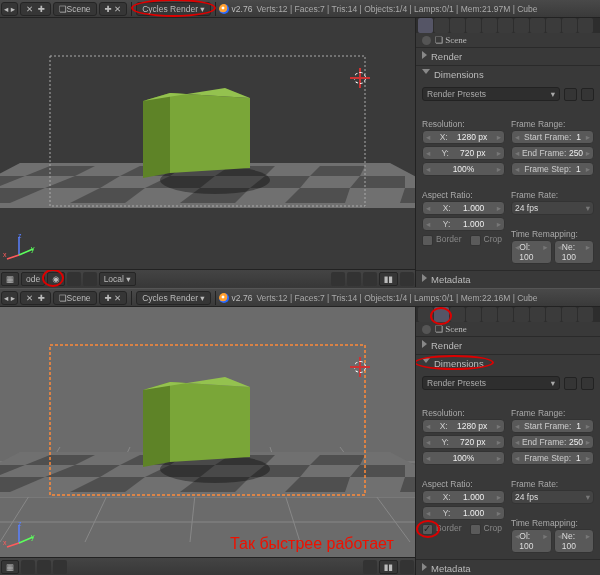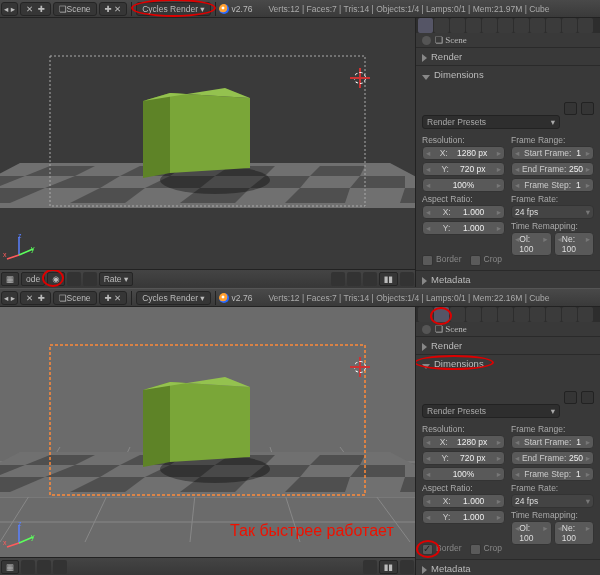--- a/index.html
+++ b/index.html
@@ -3,21 +3,21 @@
 <meta charset="utf-8">
 <style>
   * { margin:0; padding:0; box-sizing:border-box; }
   body { width:600px; height:575px; font-family:Verdana,Arial,sans-serif; font-size:9px; color:#aaa; background:#393939; overflow:hidden; position:relative; }
   .split { width:600px; position:absolute; left:0; }
   .top-split { top:0; height:287px; }
   .bot-split { top:288px; height:287px; border-top:1px solid #555; }
   .hdr { height:18px; background:linear-gradient(#494949,#3a3a3a); border-bottom:1px solid #222; display:flex; align-items:center; white-space:nowrap; overflow:hidden; font-size:8.5px; color:#bbb; }
   .hdr .dd, .hdr .btn { background:#363636; border:1px solid #252525; border-radius:3px; padding:1px 5px; margin:0 1px; display:inline-flex; align-items:center; }
   .hdr .sep { width:1px; height:14px; background:#222; margin:0 3px; }
-  .hdr .stats { margin-left:16px; color:#aaa; }
+  .hdr .stats { margin-left:4px; color:#aaa; }
   .blender-ico { width:10px; height:10px; border-radius:50%; background:radial-gradient(circle at 40% 40%, #fff 0 15%, #ffa030 20% 48%, #2a6aff 55% 100%); margin-right:3px; }
   .red-oval { position:absolute; border:2px solid #d00; border-radius:50%; pointer-events:none; }
   .status { height:15px; background:#383838; border-bottom:1px solid #222; color:#ccc; font-size:8.5px; padding:1px 4px; white-space:nowrap; overflow:hidden; }
   .main { display:flex; height:calc(100% - 18px); }
   .viewport { flex:1; position:relative; background:#3a3a3a; overflow:hidden; }
   .vp-canvas { position:absolute; inset:0; }
   .axes { position:absolute; left:5px; bottom:20px; width:32px; height:32px; font-size:7px; line-height:1; }
   .axes .z { position:absolute; left:13px; top:-3px; color:#5a80ff; }
   .axes .y { position:absolute; left:26px; top:10px; color:#5cff5c; }
   .axes .x { position:absolute; left:-2px; top:16px; color:#ff5c5c; }
@@ -26,40 +26,40 @@
   .vp-footer { position:absolute; left:0; right:0; bottom:0; height:18px; background:linear-gradient(#444,#383838); border-top:1px solid #222; display:flex; align-items:center; overflow:hidden; }
   .ico { width:14px; height:14px; margin:0 1px; border-radius:2px; background:#333; display:inline-block; }
   .ftr-btn, .ftr-dd { background:#363636; border:1px solid #252525; border-radius:2px; padding:1px 4px; margin:0 1px; font-size:8.5px; color:#bbb; }
   .props { width:185px; background:#393939; border-left:1px solid #222; display:flex; flex-direction:column; overflow:hidden; }
   .props-tabs { height:20px; background:#2d2d2d; display:flex; align-items:center; padding:0 2px; gap:1px; }
   .ptab { width:15px; height:15px; border-radius:2px; background:#3b3b3b; display:inline-block; }
   .ptab.act { background:#556; }
   .bc { padding:2px 6px; font-size:9px; color:#bbb;font-family:Liberation Serif, serif; }
   .bc .pin { display:inline-block; width:9px; height:9px; border-radius:50%; background:#555; margin-right:4px; vertical-align:middle; }
   .panel { border-top:1px solid #2a2a2a; }
-  .panel-h { padding:3px 6px; color:#bbb; font-size:9.5px; cursor:pointer; display:flex; align-items:flex-end; gap:4px; }
+  .panel-h { padding:3px 6px; color:#bbb; font-size:9.5px; cursor:pointer; display:flex; align-items:flex-start; gap:4px; }
   .tri { width:0; height:0; display:inline-block; }
   .tri.r { border-top:4px solid transparent; border-bottom:4px solid transparent; border-left:5px solid #888; }
   .tri.d { border-left:4px solid transparent; border-right:4px solid transparent; border-top:5px solid #888; }
   .panel-b { padding:2px 6px 4px 6px; font-size:8.5px; position:relative; }
   .preset-row { display:flex; align-items:center; gap:4px; margin:2px 0 4px 0; }
-  .preset-row .dd-wide { flex:1; background:#2e2e2e; border:1px solid #222; border-radius:3px; padding:1px 4px;margin-top:28px; }
+  .preset-row .dd-wide { flex:1; background:#2e2e2e; border:1px solid #222; border-radius:3px; padding:1px 4px; }
   .sq-btn { width:13px; height:13px; background:#353535; border:1px solid #222; border-radius:2px; }
   .cols { display:flex; gap:6px; }
   .col { flex:1; }
-  .lbl { color:#aaa; margin:2px 0 1px 0; }
+  .lbl { color:#aaa; margin:14px 0 1px 0; }
   .num { background:#595959; border:1px solid #333; border-radius:4px; padding:1px 3px; display:flex; justify-content:space-between; color:#ddd; margin-bottom:2px; position:relative; font-size:8.5px; }
   .num .arr { color:#777; user-select:none; }
   .num .k { color:#ccc; }
   .num .v { color:#eee; }
   .half { display:flex; gap:2px; }
   .half .num { flex:1; }
   .chk { width:11px; height:11px; border:1px solid #333; background:#5a5a5a; border-radius:2px; display:inline-block; vertical-align:middle; margin-right:3px; position:relative; }
   .chk.on::after { content:"✓"; position:absolute; left:0; top:-2px; font-size:10px; color:#222; }
-  .chk-row { display:flex; align-items:center; gap:8px; margin-top:19px; color:#888; }
+  .chk-row { display:flex; align-items:center; gap:8px; margin-top:3px; color:#888; }
   .red-text { position:absolute; color:#e10; font-size:16px; font-weight:400; pointer-events:none; }
   .cursor-gizmo { position:absolute; width:20px; height:20px; }
   .cursor-gizmo::before, .cursor-gizmo::after { content:""; position:absolute; background:#c33; }
   .cursor-gizmo::before { left:9px; top:0; width:2px; height:20px; }
   .cursor-gizmo::after { top:9px; left:0; height:2px; width:20px; }
   .cursor-gizmo .ring { position:absolute; left:4px; top:4px; width:12px; height:12px; border:1px dashed #fff; border-radius:50%; }
 </style>
 </head>
 <body>
 
@@ -139,21 +139,21 @@
       <div class="obj-name">(1) Cube</div>
       <div class="vp-footer">
         <span class="ftr-dd">▦</span>
         <span class="ftr-dd"><span>ode</span></span>
         <span style="position:relative; display:inline-flex;">
           <span class="ftr-btn">◉</span>
           <span class="red-oval" style="left:-4px; top:-3px; width:22px; height:18px;"></span>
         </span>
         <span class="ico"></span>
         <span class="ico"></span>
-        <span class="ftr-dd"><span>Rate</span> ▾</span>
+        <span class="ftr-dd"><span>Local</span> ▾</span>
         <span style="flex:1"></span>
         <span class="ico"></span>
         <span class="ico"></span>
         <span class="ico"></span>
         <span class="ftr-btn">▮▮</span>
         <span class="ico"></span>
       </div>
     </div>
 
     <div class="props">
@@ -473,14 +473,14 @@
         </div>
       <div class="panel">
           <div class="panel-h">
             <span class="tri r"></span>
             <span>Resolution</span>
           </div>
         </div>
 
     </div>
   </div>
-  <div class="red-text" style="left:230px; bottom:35px;">Так быстрее работает</div>
+  <div class="red-text" style="left:230px; bottom:22px;">Так быстрее работает</div>
 </div>
 
 </body></html>

